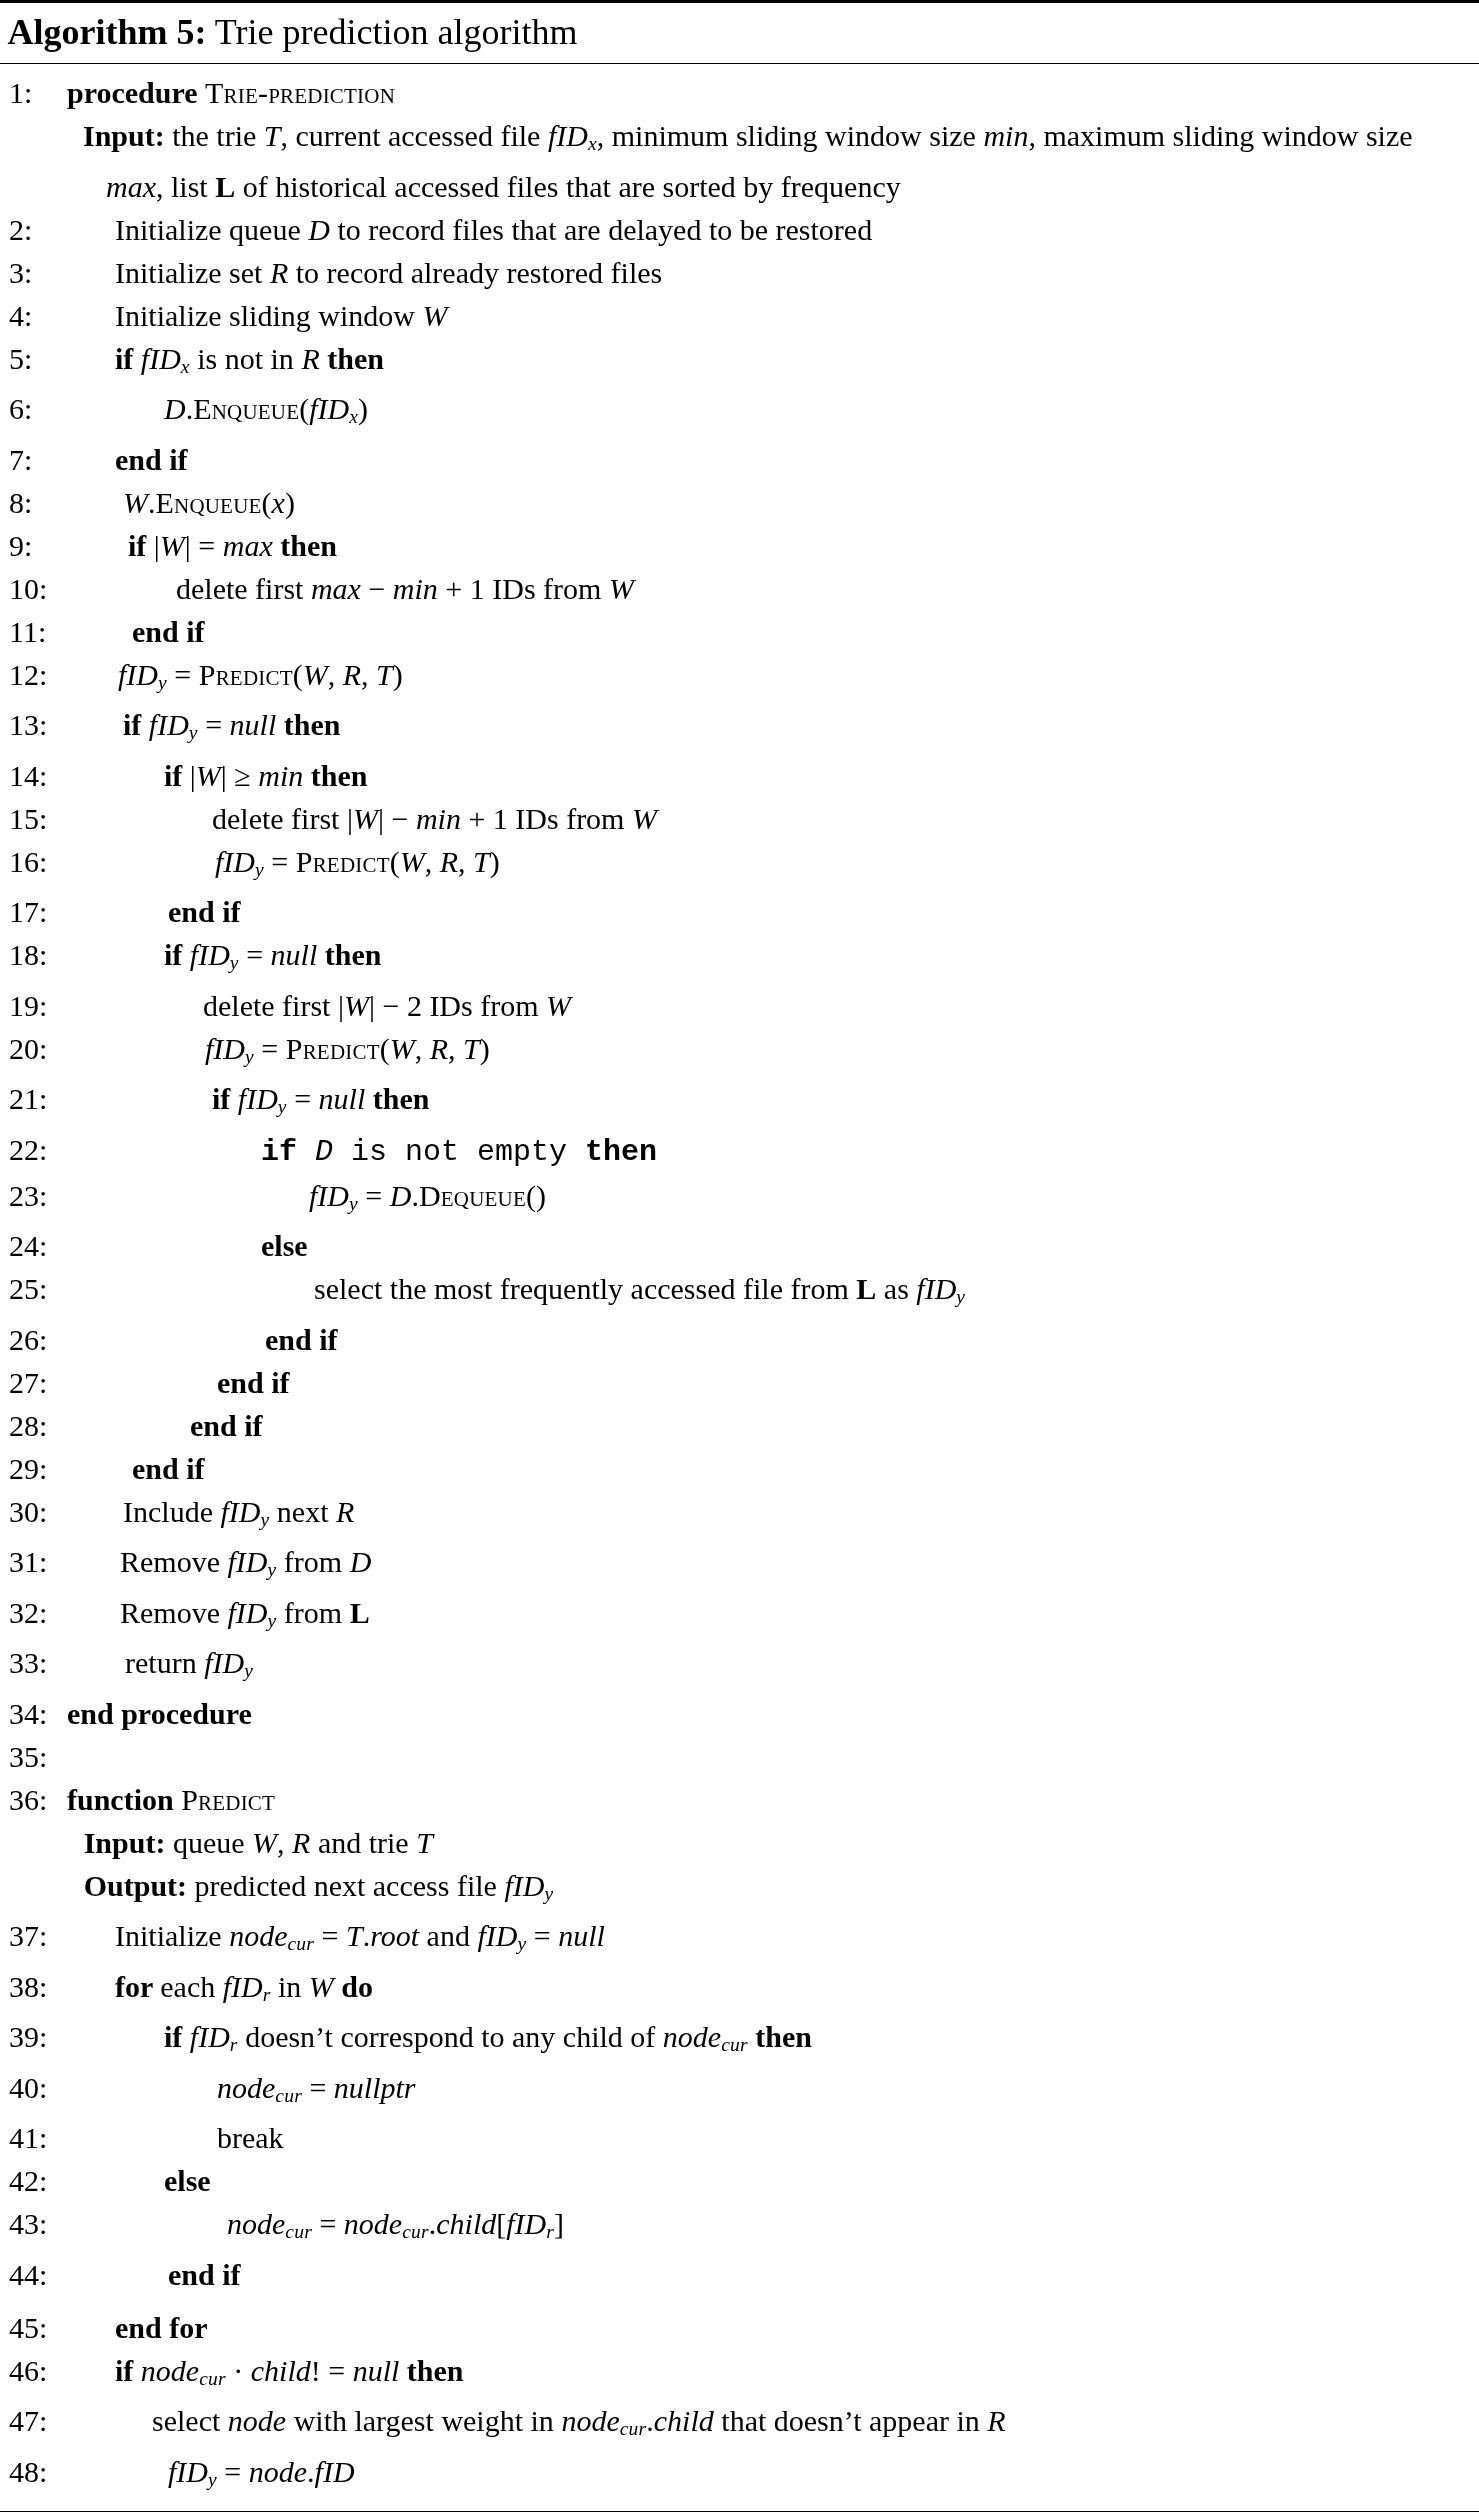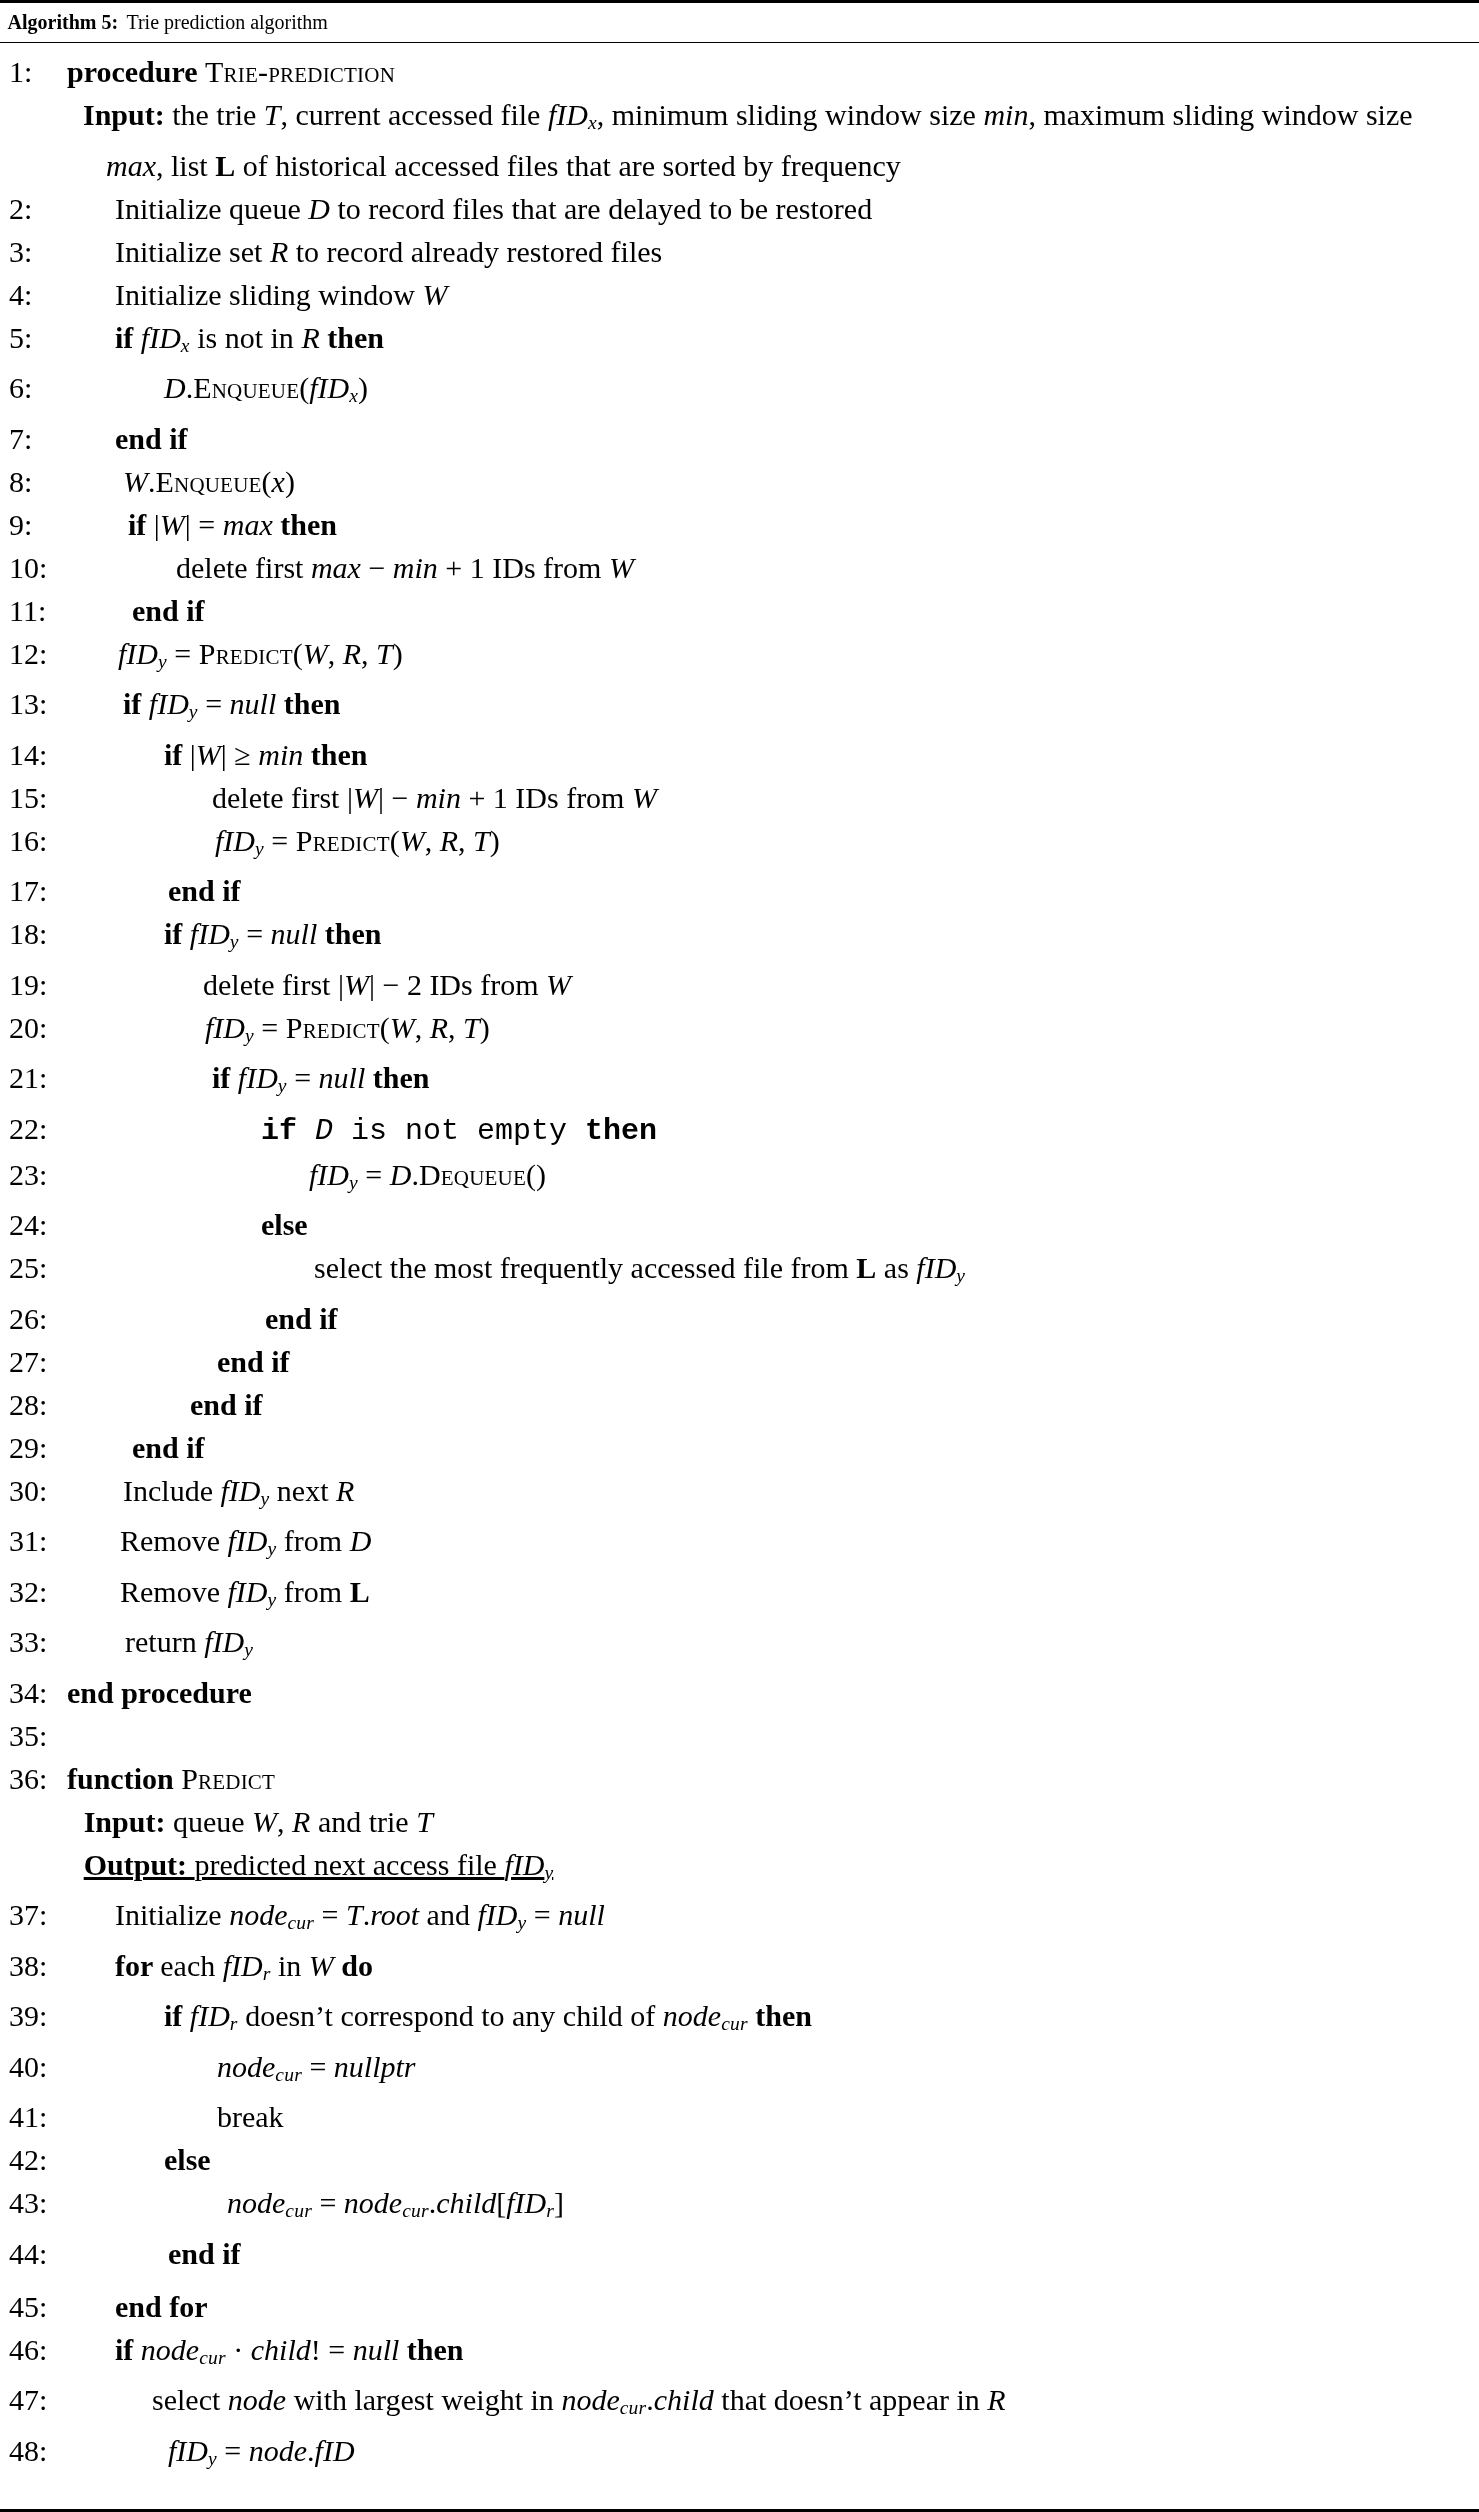--- a/index.html
+++ b/index.html
@@ -12,21 +12,21 @@
   .page {
     width: 1479px;
     min-height: 2512px;
     border-top: 3.8px solid #000;
     border-bottom: 3px solid #000;
     display: flex;
     flex-direction: column;
     box-sizing: border-box;
   }
   .algo-header {
-    font-size: 20px;
+    font-size: 36px;
     line-height: 1.3;
     padding: 6px 7.6px 6.8px 7.6px;
     border-bottom: 1.5px solid #000;
   }
   .algo-label { font-weight: 700; }
   .algo-title { margin-left: 8.3px; }
   .algo-body {
     flex: 1;
     padding: 7.6px 7.6px 10.6px 0;
     font-size: 30px;
@@ -215,21 +215,21 @@
       <div class="line">
         <span class="lineno">36:</span>
         <span class="code" style="padding-left: 0px;"><span class="seg-b">function </span><span class="seg-sc">Predict</span></span>
       </div>
       <div class="line">
         <span class="lineno"></span>
         <span class="code" style="padding-left: 16.7px;"><span class="seg-b">Input: </span><span class="seg-n">queue </span><span class="seg-i">W</span><span class="seg-n">, </span><span class="seg-i">R</span><span class="seg-n"> and trie </span><span class="seg-cal">T</span></span>
       </div>
       <div class="line">
         <span class="lineno"></span>
-        <span class="code" style="padding-left: 16.7px; text-decoration: underline;"><span class="seg-b">Output: </span><span class="seg-n">predicted next access file </span><span class="seg-i">fID</span><span class="seg-sub">y</span></span>
+        <span class="code" style="padding-left: 16.7px;"><span class="seg-b">Output: </span><span class="seg-n">predicted next access file </span><span class="seg-i">fID</span><span class="seg-sub">y</span></span>
       </div>
       <div class="line">
         <span class="lineno">37:</span>
         <span class="code" style="padding-left: 48px;"><span class="seg-n">Initialize </span><span class="seg-i">node</span><span class="seg-sub">cur</span><span class="seg-n"> = </span><span class="seg-cal">T</span><span class="seg-n">.</span><span class="seg-i">root</span><span class="seg-n"> and </span><span class="seg-i">fID</span><span class="seg-sub">y</span><span class="seg-n"> = </span><span class="seg-i">null</span></span>
       </div>
       <div class="line">
         <span class="lineno">38:</span>
         <span class="code" style="padding-left: 48px;"><span class="seg-b">for </span><span class="seg-n">each </span><span class="seg-i">fID</span><span class="seg-sub">r</span><span class="seg-n"> in </span><span class="seg-i">W</span><span class="seg-b"> do</span></span>
       </div>
       <div class="line">

